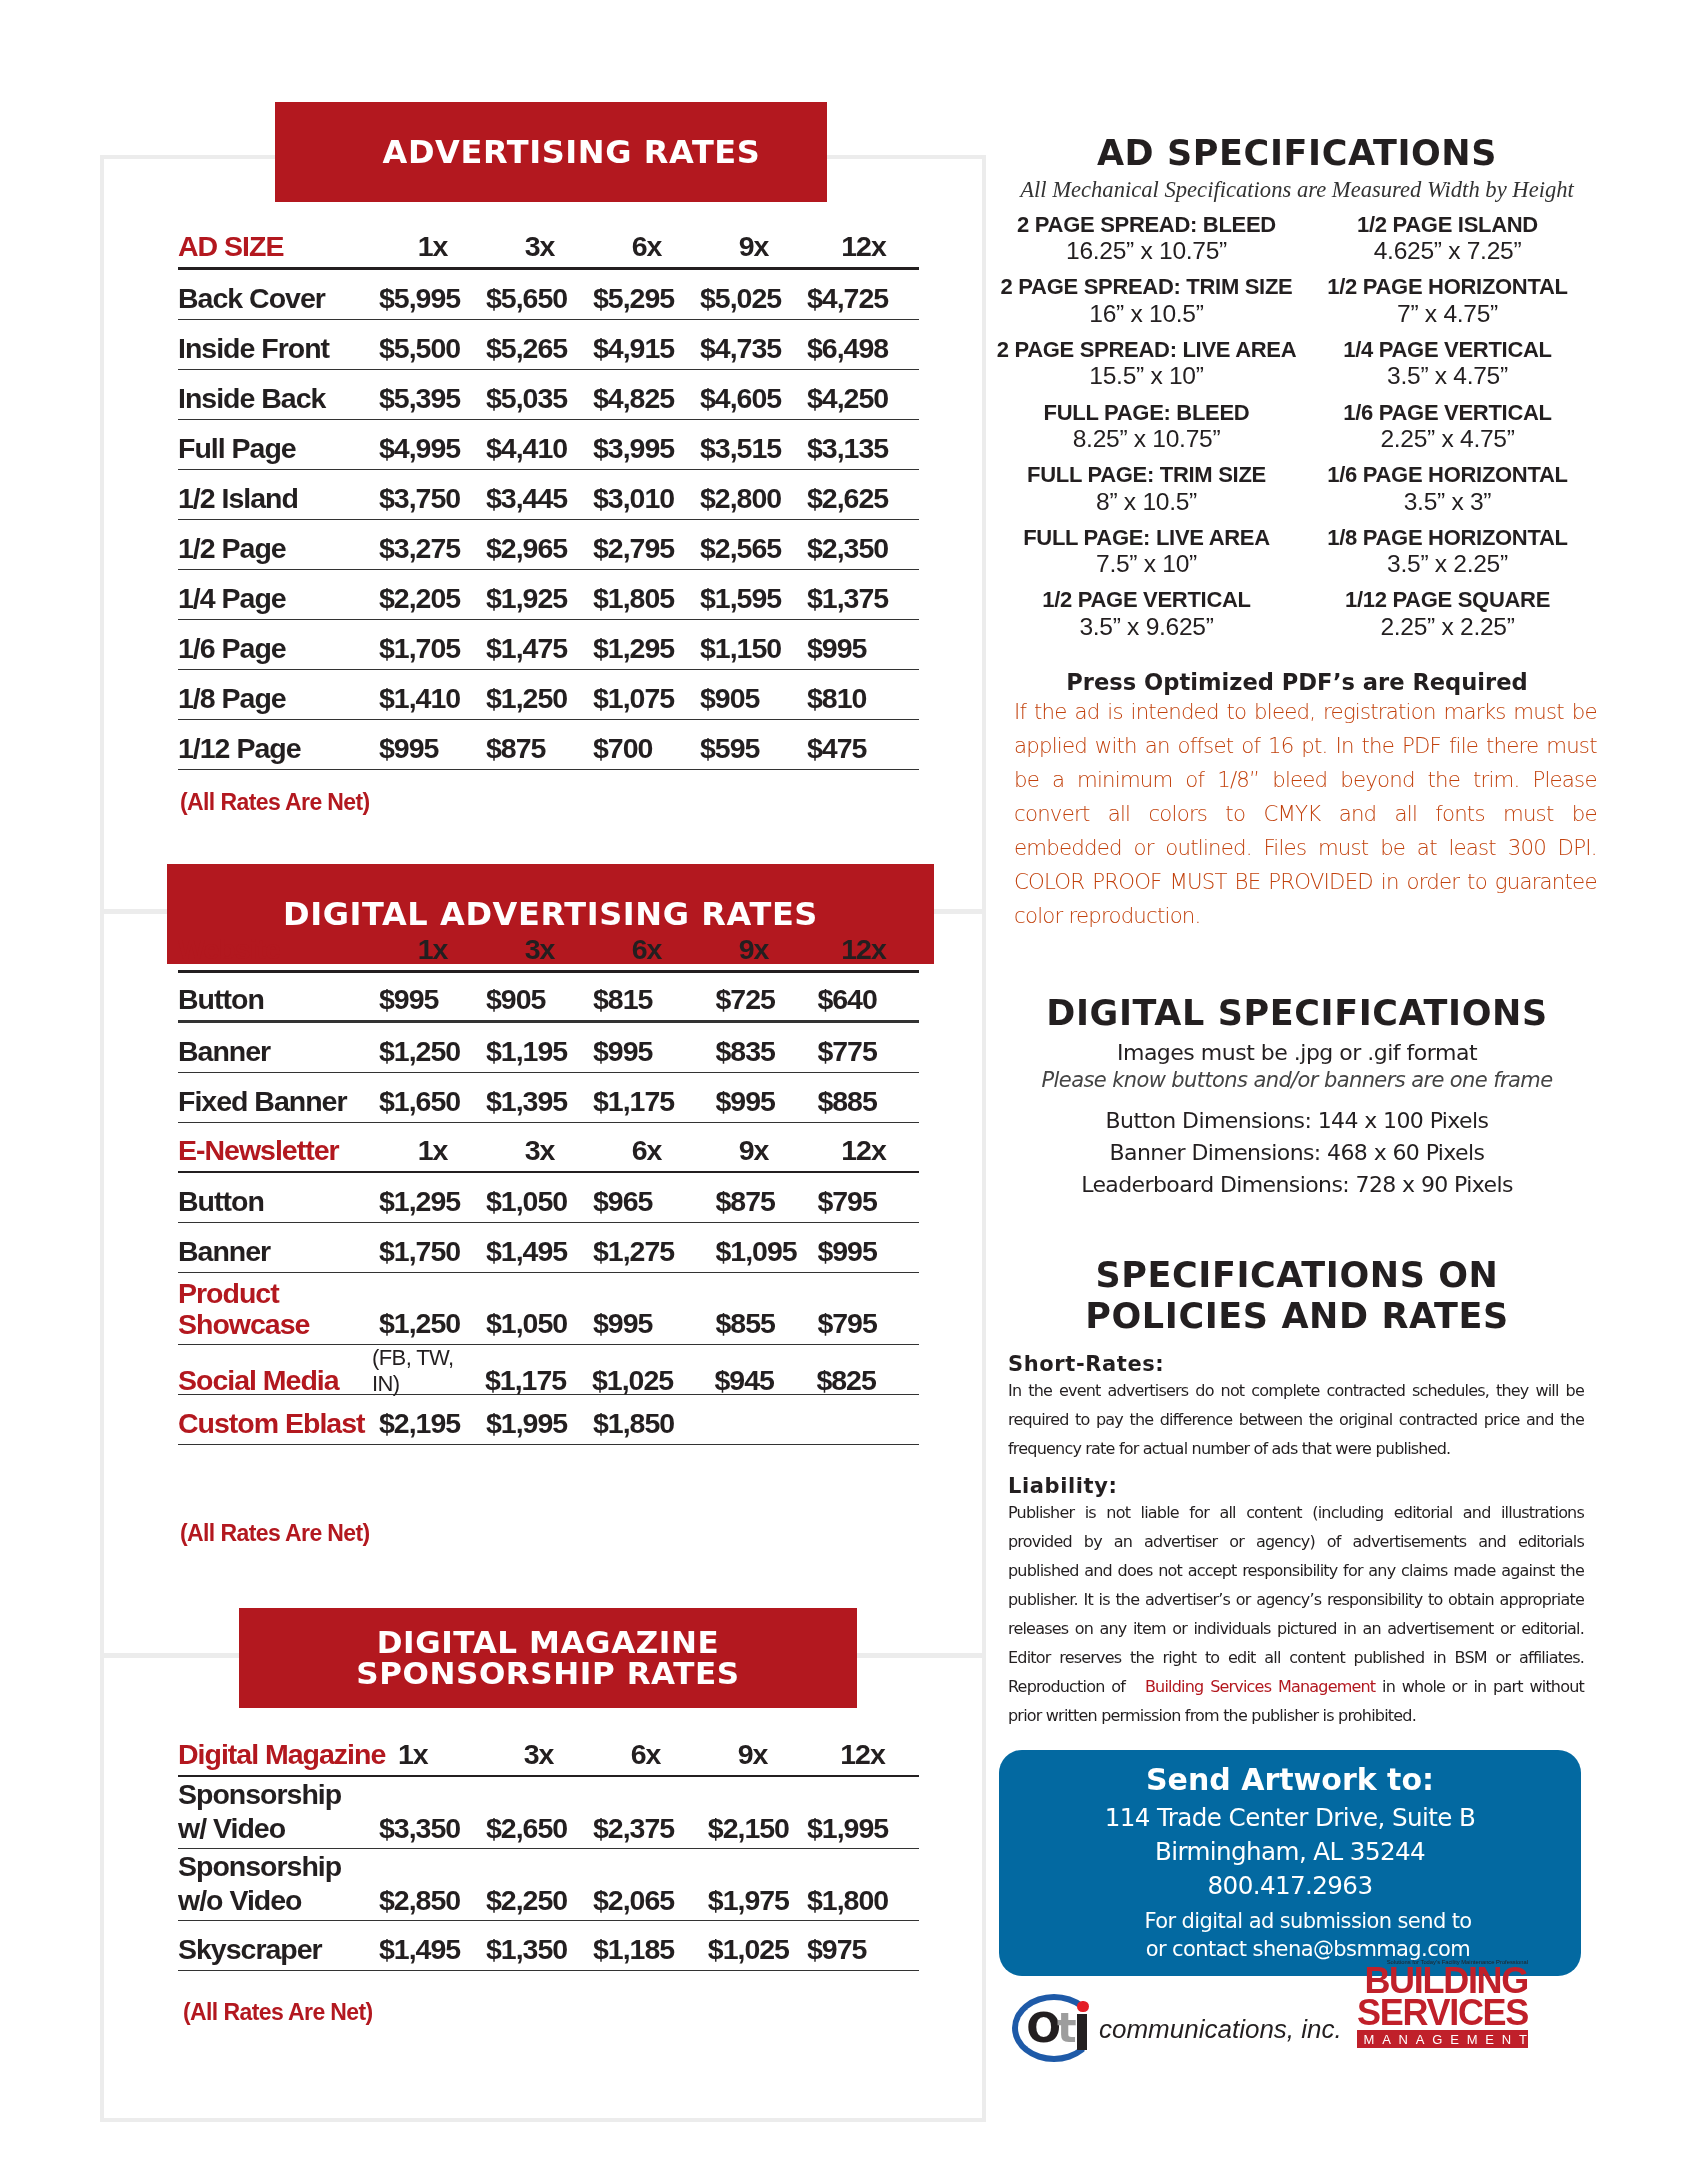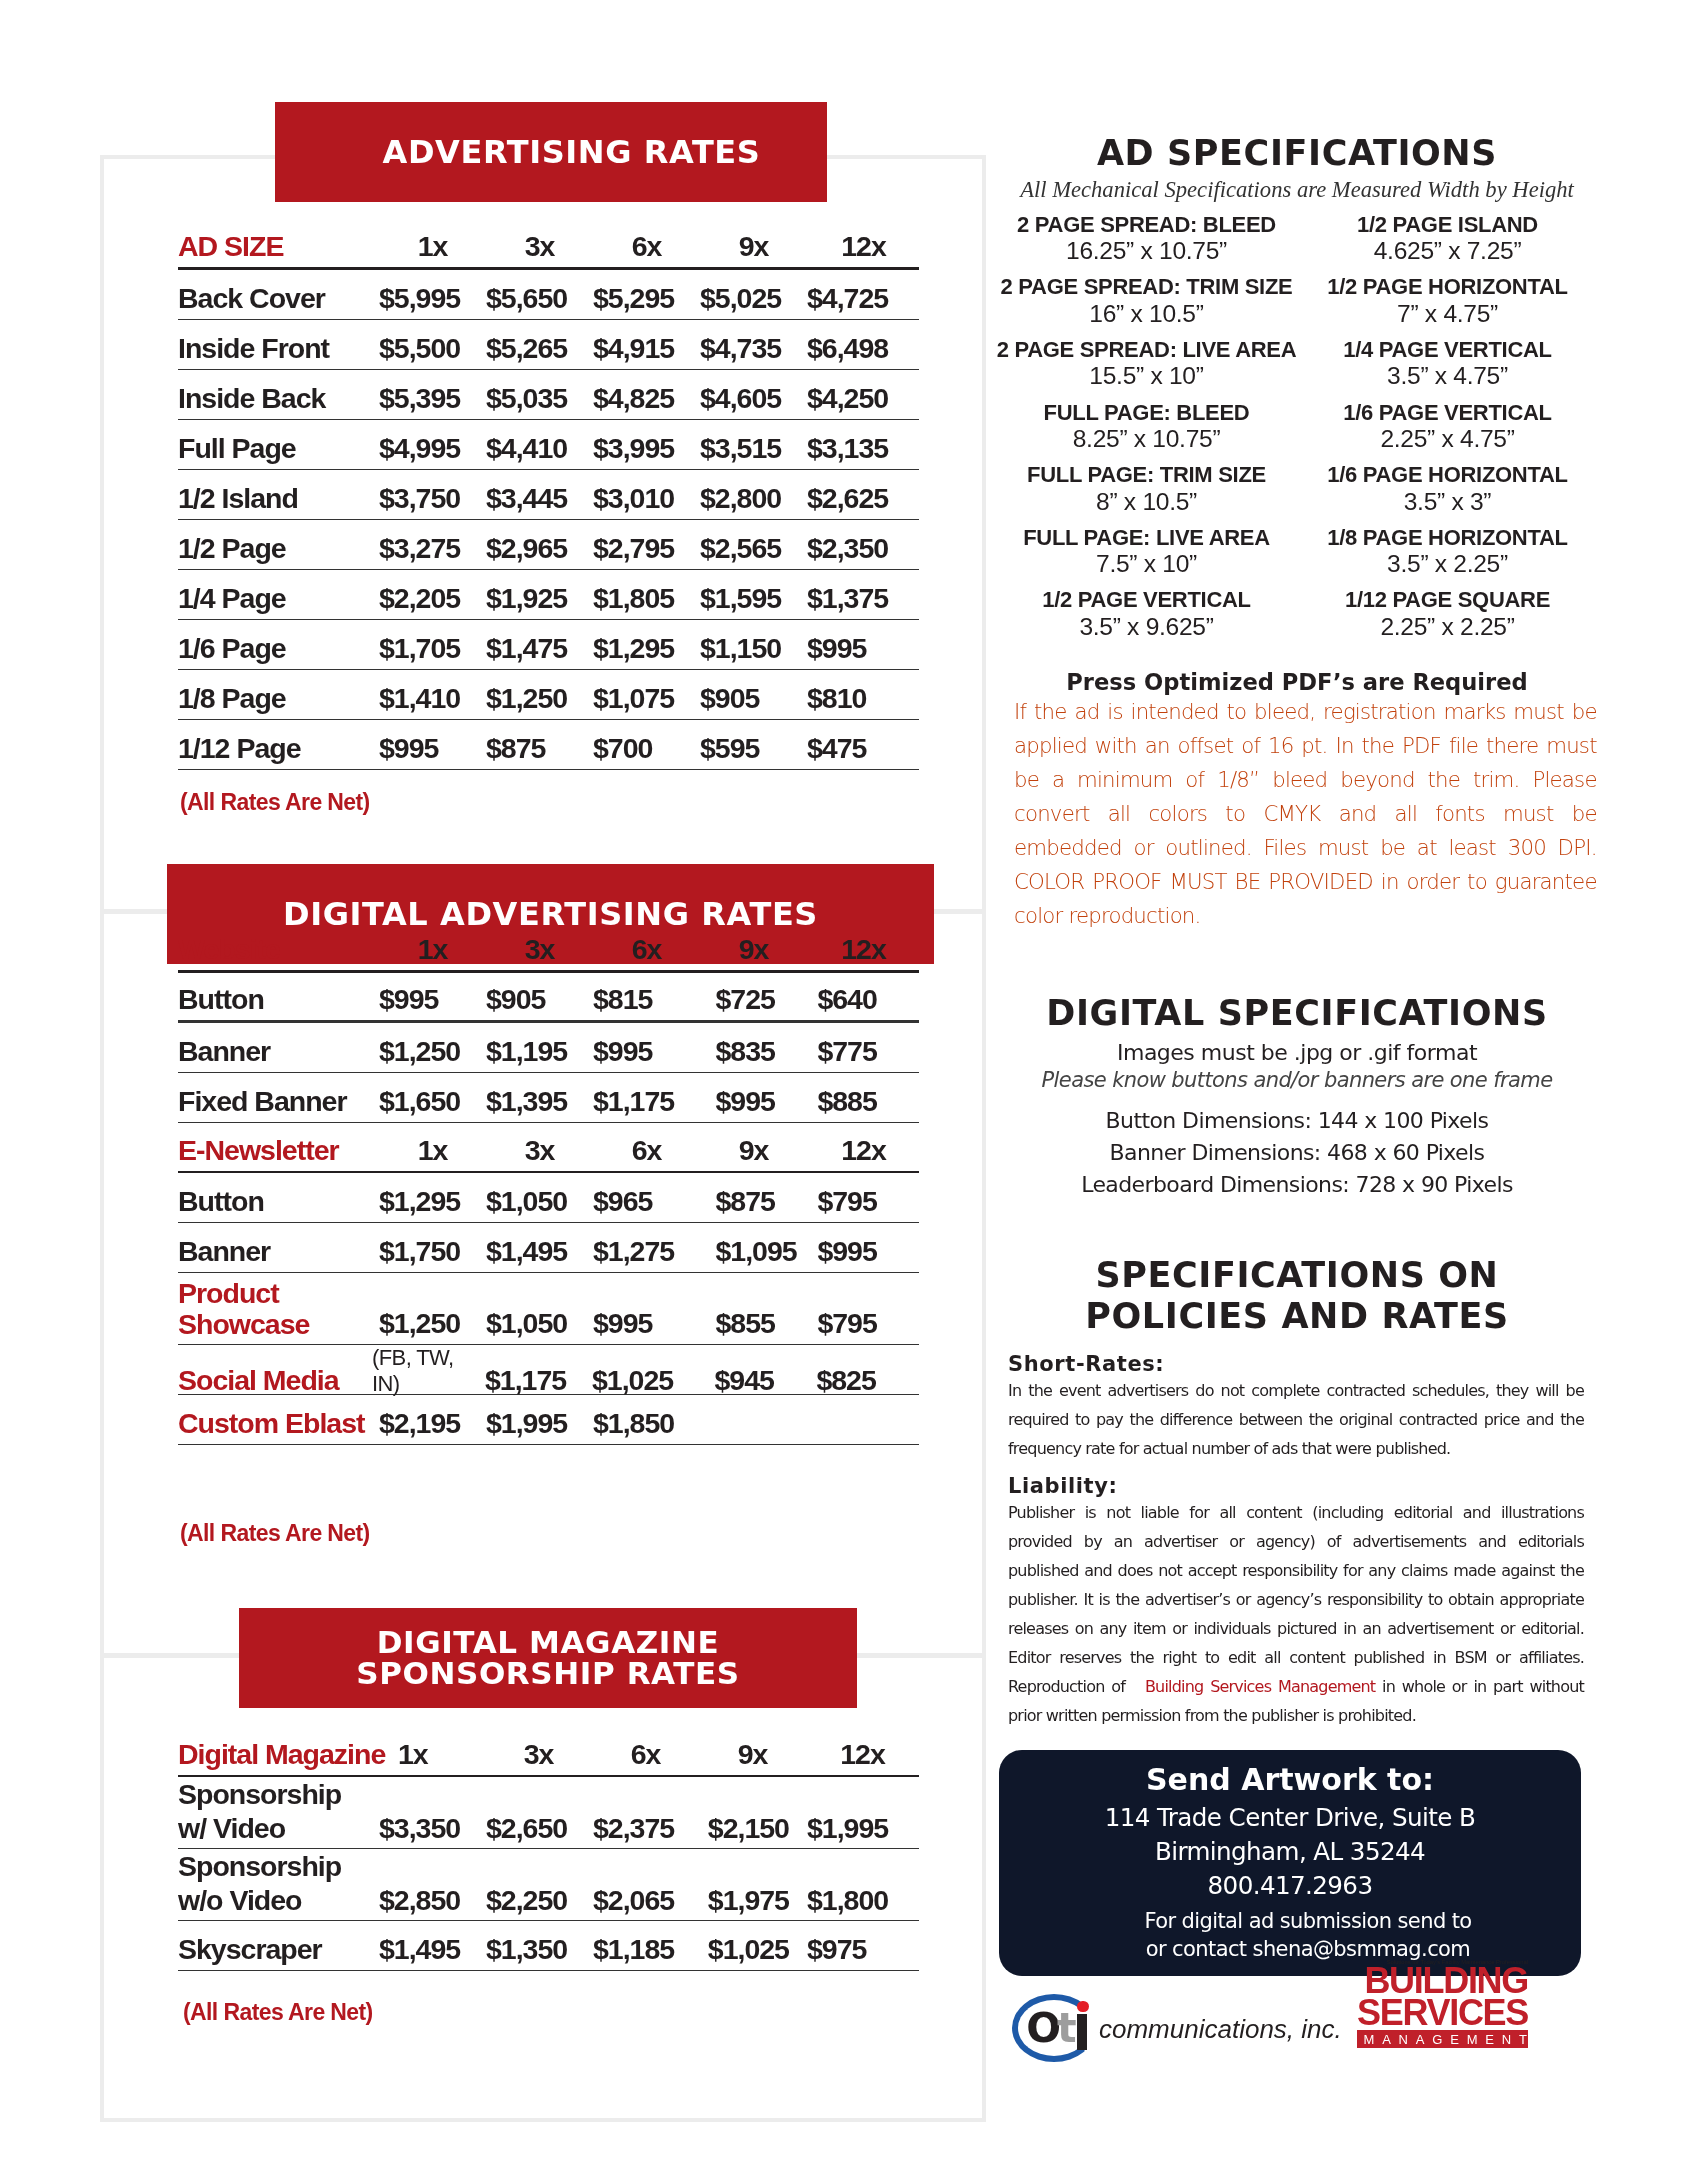--- a/index.html
+++ b/index.html
@@ -43,21 +43,21 @@
   .spec-item { text-align: center; font-family: "Liberation Sans", sans-serif; font-weight: bold; }
   .spec-name { font-size: 22px; letter-spacing: -0.3px; line-height: 1.15; }
   .spec-dim { font-size: 24.6px; font-weight: normal; letter-spacing: -0.3px; line-height: 1.15; }
   .body-copy { font-family: "DejaVu Sans", sans-serif; font-size: 21.3px; color: #c2410c; line-height: 34px; text-align: justify; font-weight: 300; letter-spacing: -0.8px; }
   .small-copy { font-family: "DejaVu Sans", sans-serif; font-size: 16px; color: #231f20; line-height: 29px; text-align: justify; letter-spacing: -0.8px; }
   .policy-head { font-family: "DejaVu Sans", sans-serif; font-weight: bold; font-size: 21px; text-align: left; letter-spacing: 0.6px; }
   .red-link { color: #b3181f; margin-left: 13px; }
 
   .send-box {
     position: absolute; left: 999px; top: 1750px; width: 582px; height: 226px;
-    background: #0f172a; border-radius: 23px; color: #ffffff; text-align: center;
+    background: #0369a1; border-radius: 23px; color: #ffffff; text-align: center;
     font-family: "DejaVu Sans", sans-serif;
     display: flex; flex-direction: column; align-items: center; justify-content: center;
   }
   .send-title { font-weight: bold; font-size: 30px; margin-bottom: 3.9px; }
   .send-line { font-size: 24.6px; line-height: 34px; letter-spacing: -0.6px; }
   .send-small { font-size: 21px; line-height: 28.5px; letter-spacing: -0.6px; margin-left: 36px; }
 
   .logo-oti { position: absolute; left: 1012px; top: 1989px; width: 298px; height: 78px; display: flex; align-items: center; }
   .oti-ring { position: absolute; left: 0; top: 5.2px; width: 84px; height: 68px; border-radius: 50%; border: 6.5px solid #1e5aa8; border-right-color: transparent; }
   .oti-o { position: absolute; left: 14.2px; top: 19.4px; font-family: "DejaVu Sans", sans-serif; font-weight: bold; font-size: 41px; color: #231f20; line-height: 1; }

